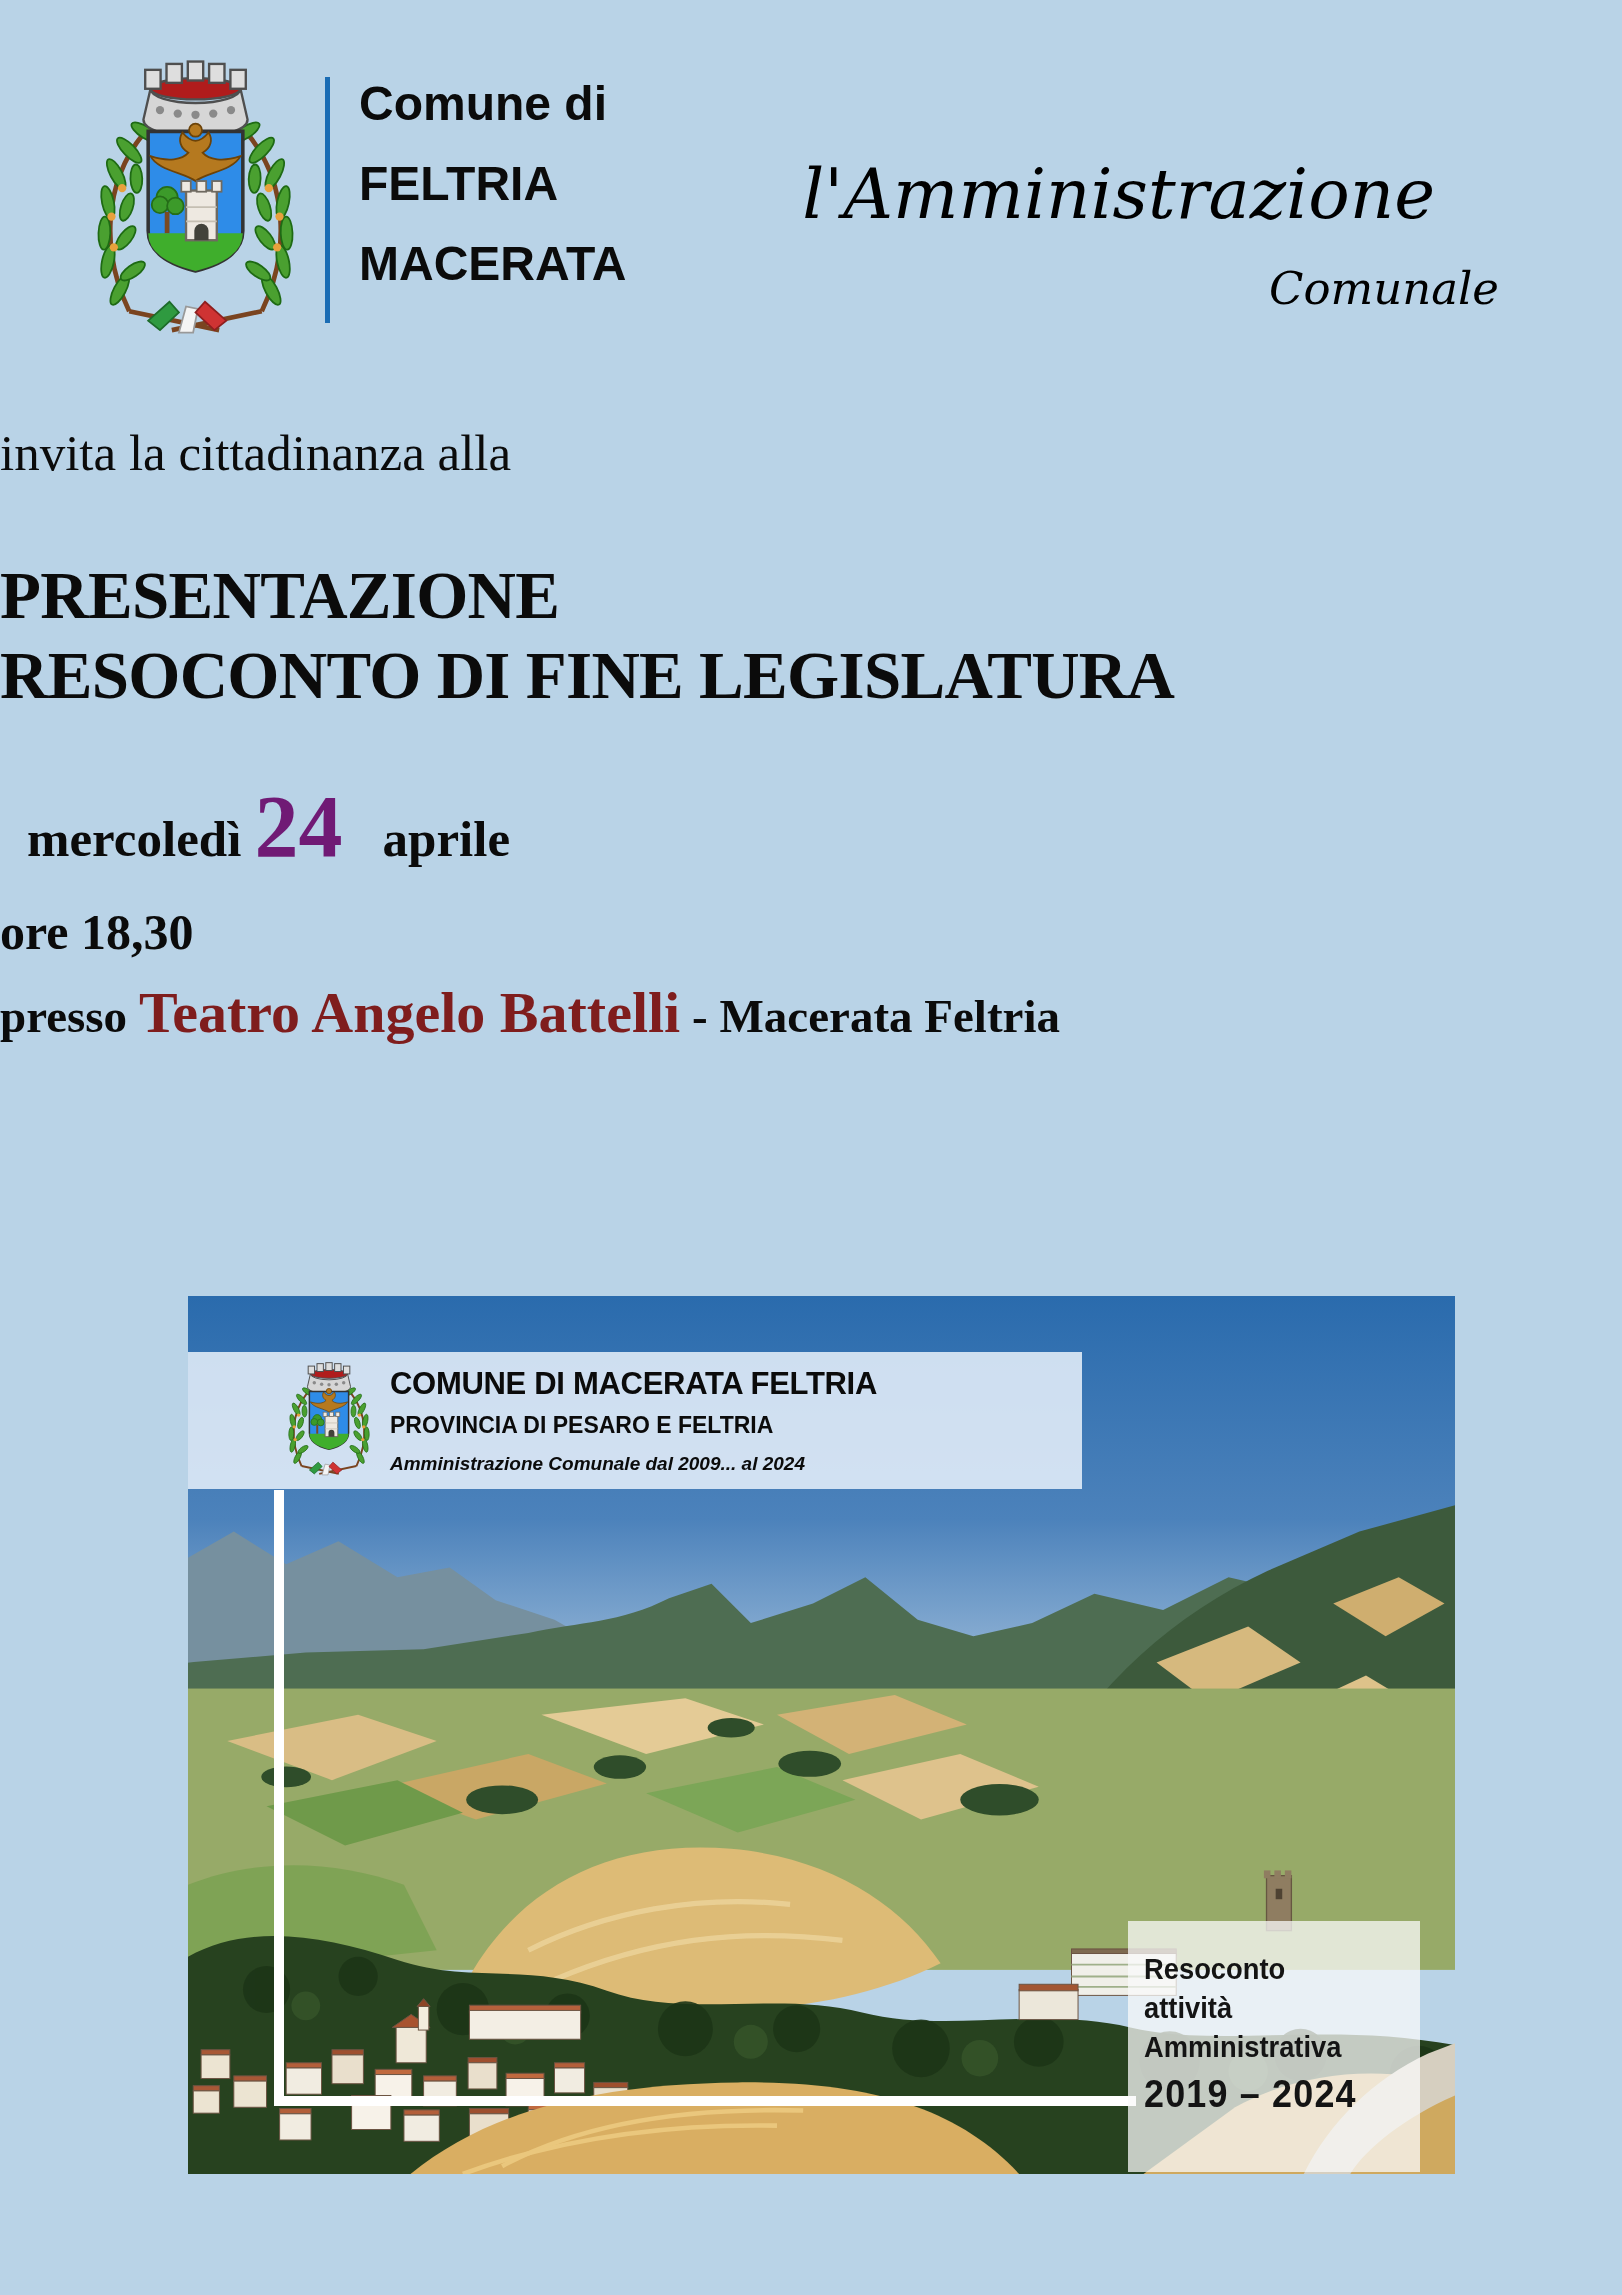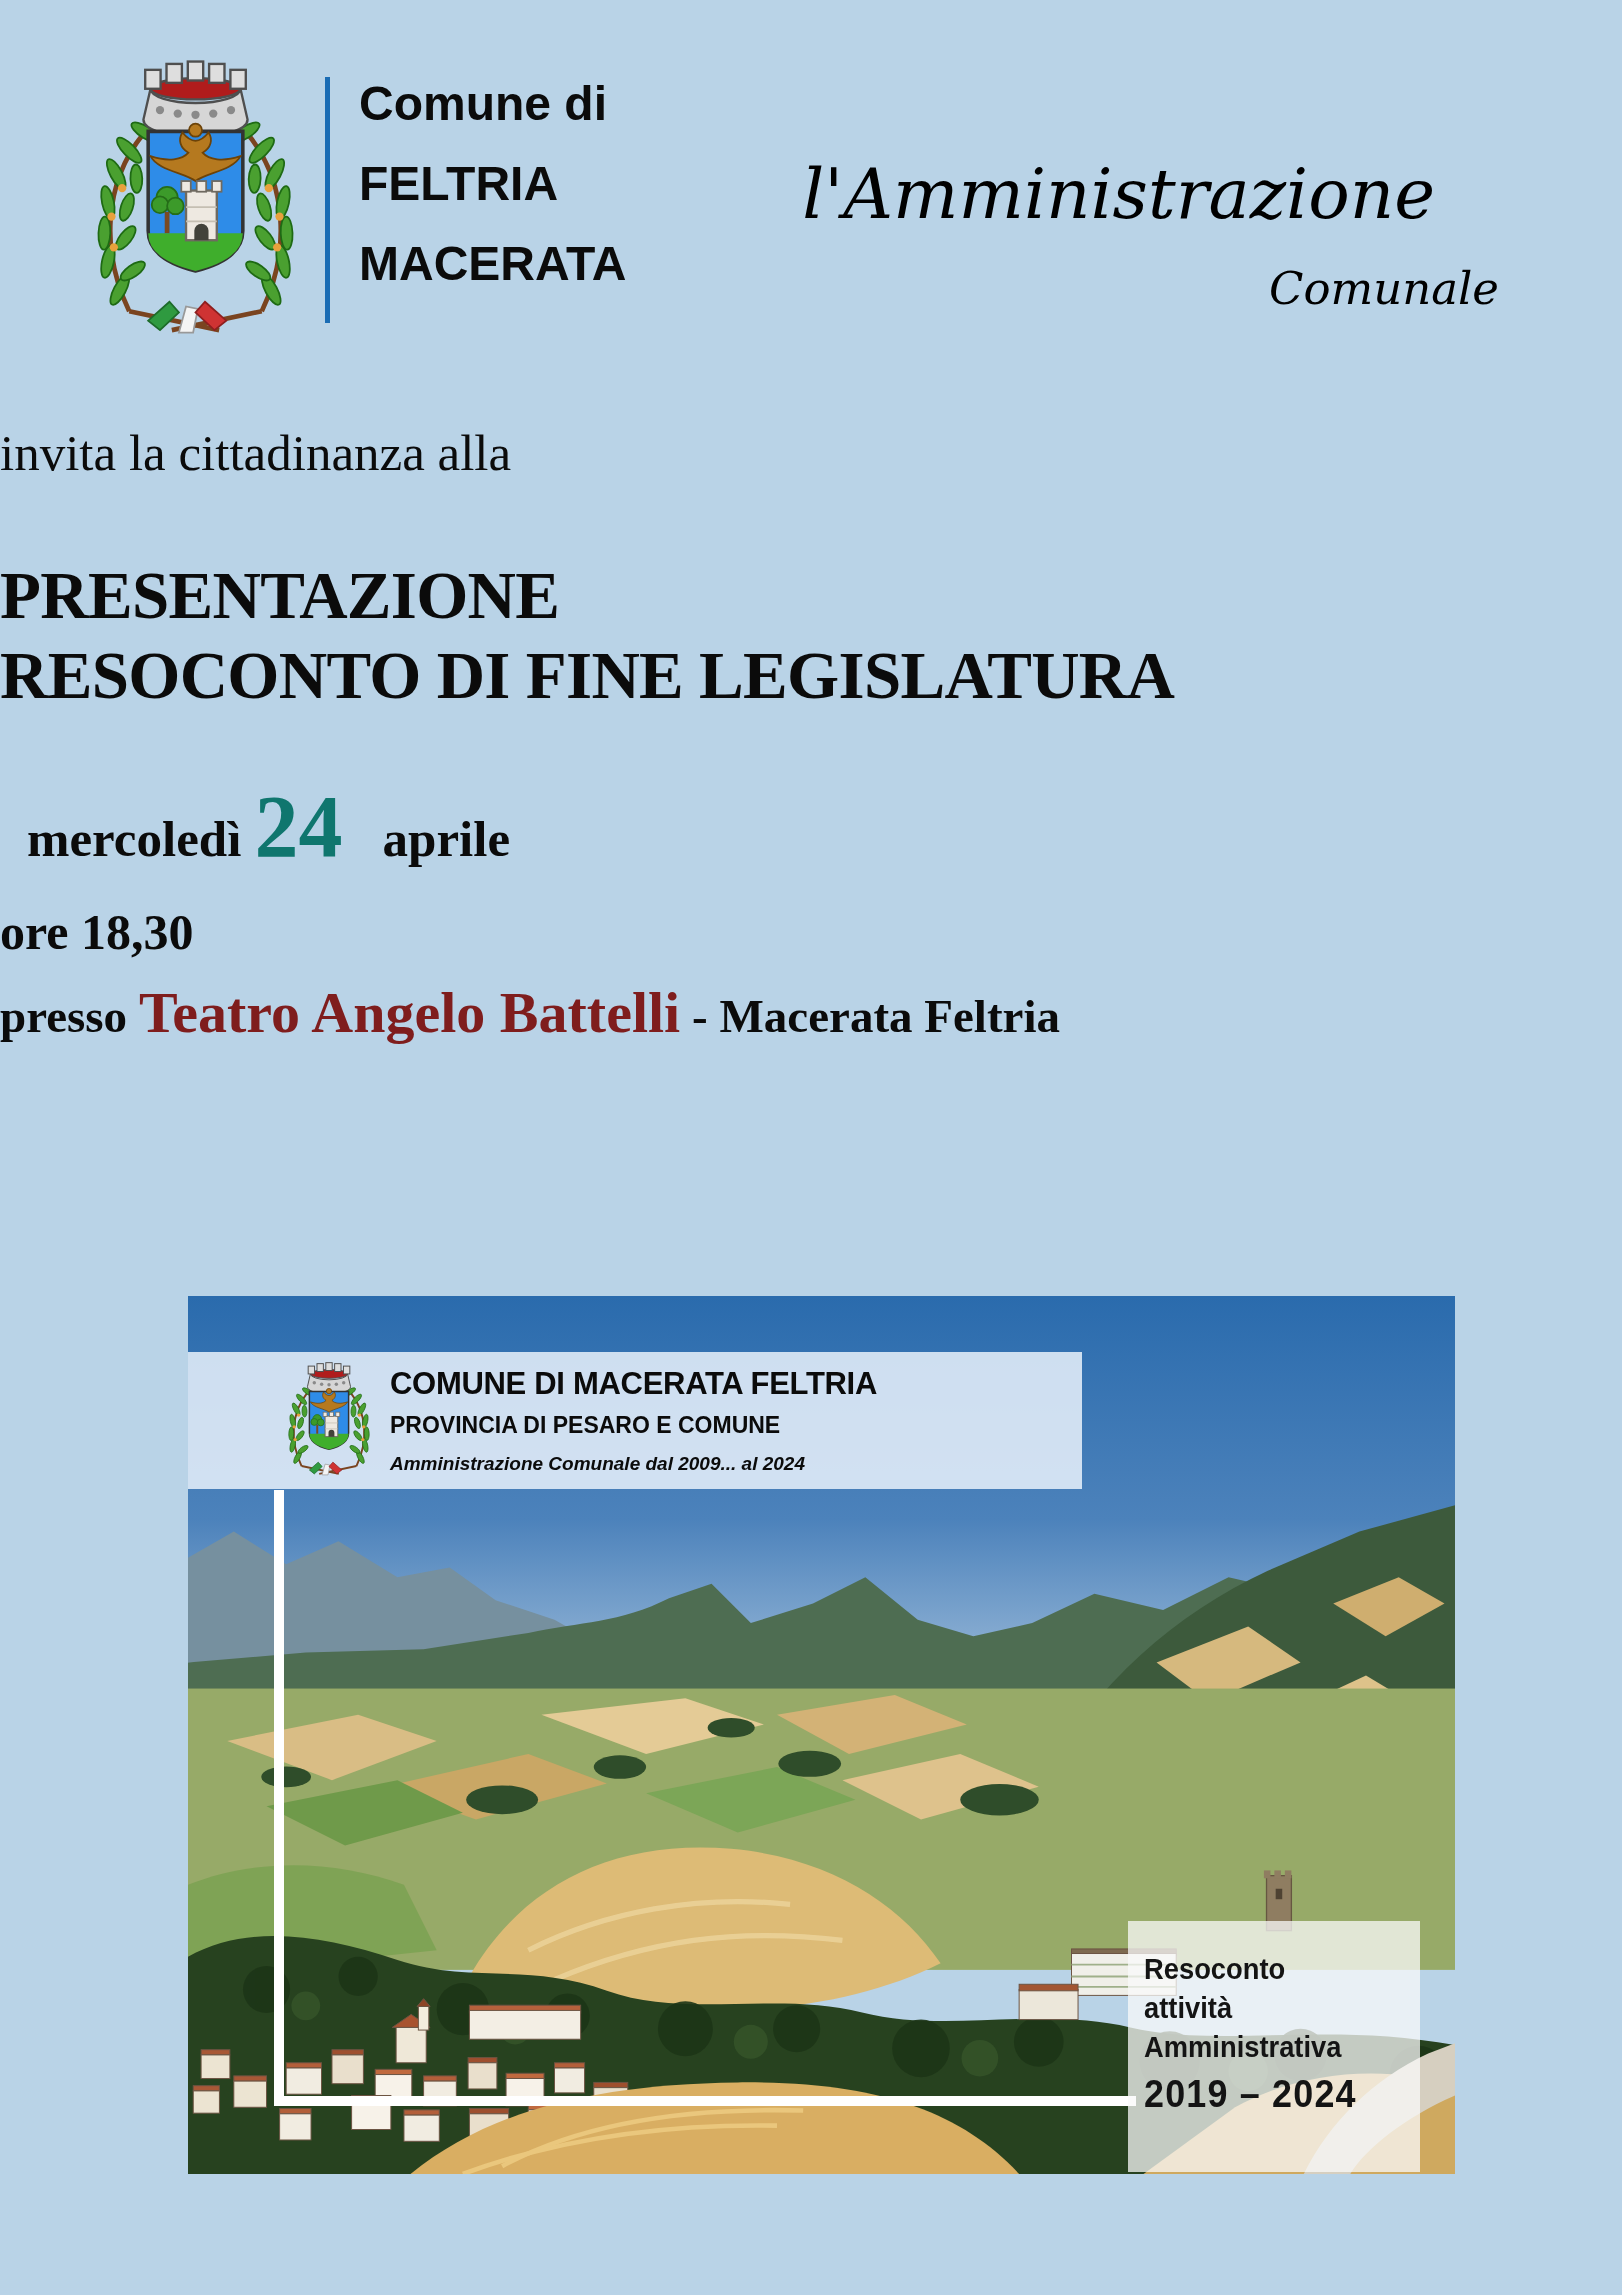--- a/index.html
+++ b/index.html
@@ -13,21 +13,21 @@
   .org{left:359px;top:64px;font-size:48px;font-weight:bold;line-height:80px;letter-spacing:0;}
   .script{font-family:"DejaVu Serif",serif;font-style:italic;color:#000000;white-space:nowrap;}
   .script1{top:154px;right:188px;font-size:69px;}
   .script2{top:262px;right:124px;font-size:45px;}
   
   .cline{left:0;width:100%;text-align:left;white-space:nowrap;font-family:Liberation Serif, serif;}
   .invita{top:424px;font-size:51px;font-weight:400;}
   .title{top:555px;font-size:67px;font-weight:bold;line-height:80px;letter-spacing:-0.7px;}
   .dateline{top:776px;}
   .dateline .w{font-size:51px;font-weight:bold;margin-left:27px;}
-  .dateline .day{font-size:88px;font-weight:bold;color:#0f766e;margin:0 10.5px;}
+  .dateline .day{font-size:88px;font-weight:bold;color:#701a75;margin:0 10.5px;}
   .oreline{top:903px;font-size:50px;font-weight:bold;}
   .pressoline{top:979px;}
   .pressoline .bk{font-size:47px;font-weight:bold;}
   .pressoline .venue{font-size:58px;font-weight:bold;color:#7f1d1d;margin:0 9.2px;}
   .script3{top:1170px;right:145px;font-size:65px;}
   
   .photo{left:188px;top:1296px;width:1267px;height:878px;overflow:hidden;}
   .photo svg.land{position:absolute;left:0;top:0;width:100%;height:100%;}
   .banner{position:absolute;left:0;top:56px;width:894px;height:137px;
           background:rgba(234,242,251,0.85);}
@@ -290,21 +290,21 @@
     </svg>
 
     <div class="banner">
       <div class="abs coa coa-small">
         <svg viewBox="0 0 200 240">
             <use href="#coa"></use>
           </svg>
       </div>
       <div class="btext">
         <div class="b1">COMUNE DI MACERATA FELTRIA</div>
-        <div class="b2">PROVINCIA DI PESARO E COMUNE</div>
+        <div class="b2">PROVINCIA DI PESARO E FELTRIA</div>
         <div class="b3">Amministrazione Comunale dal 2009... al 2024</div>
       </div>
     </div>
 
     <div class="frame-v"></div>
     <div class="frame-h"></div>
 
     <div class="report-box">
       <div class="r">Resoconto</div>
       <div class="r">attività</div>

